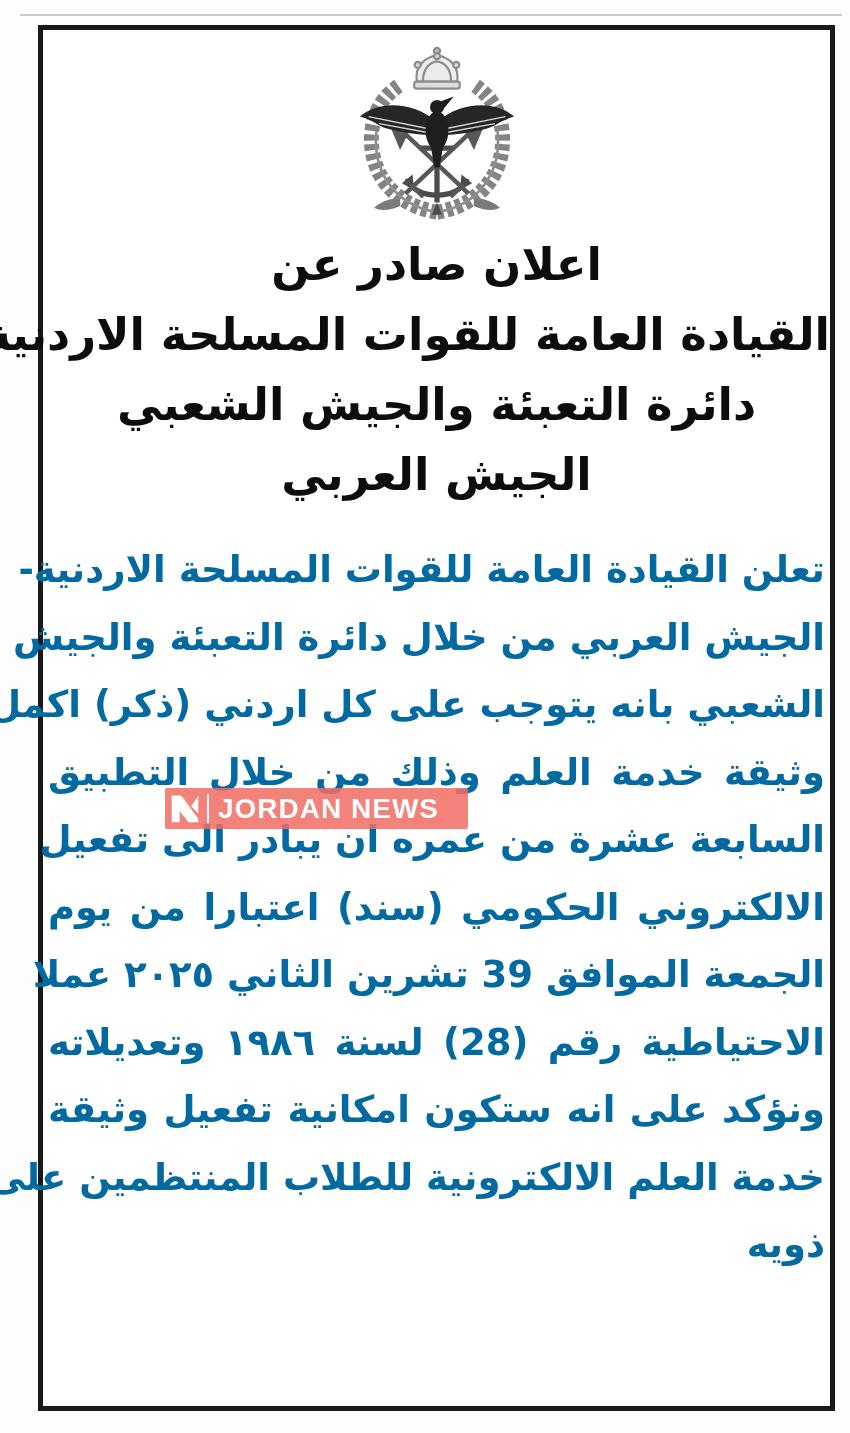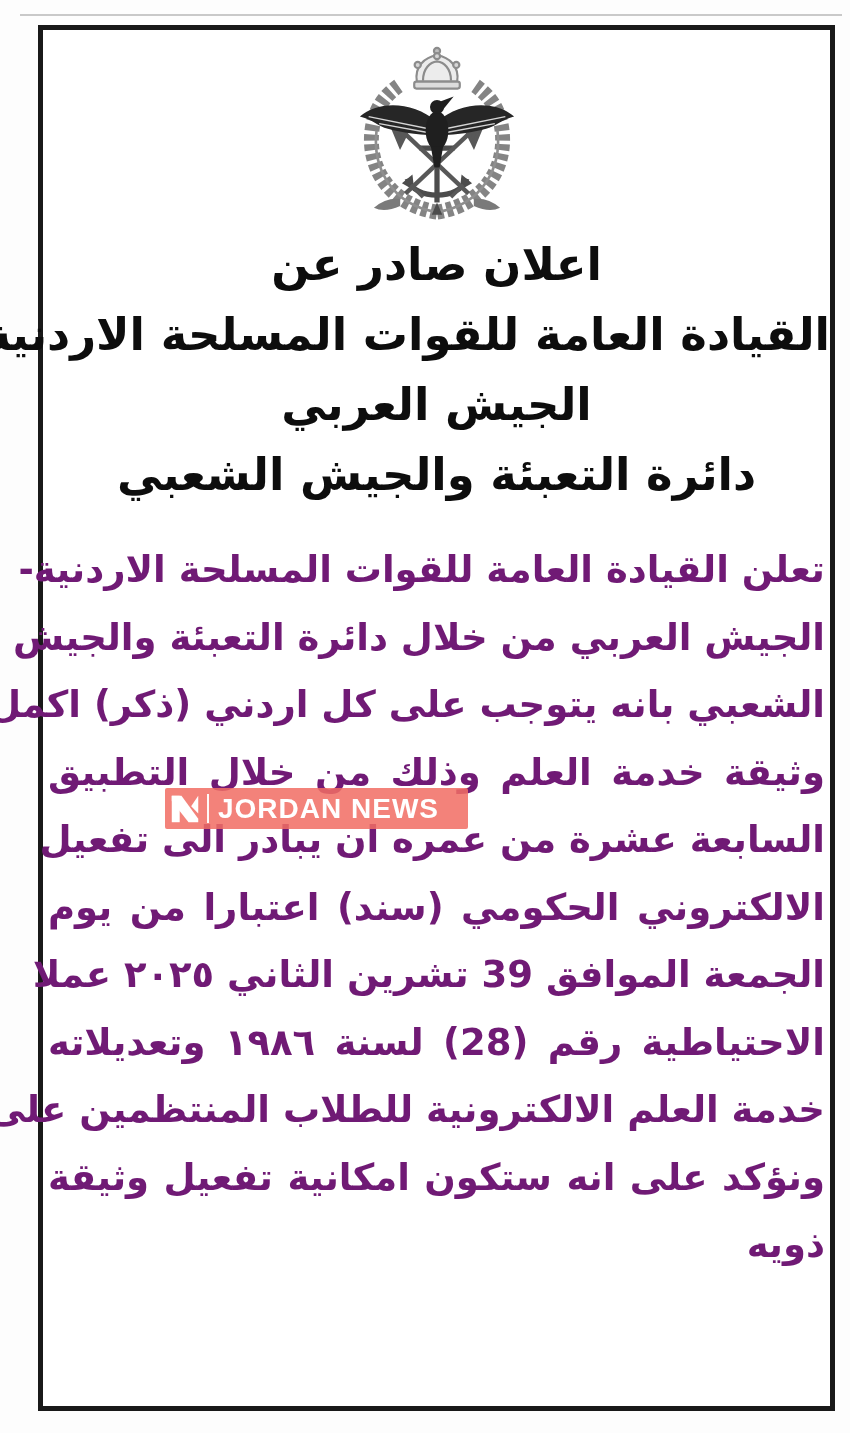--- a/index.html
+++ b/index.html
@@ -27,21 +27,21 @@
     direction:rtl;text-align:center;
     color:#0d0d0d;font-weight:bold;
     font-size:45px;line-height:70px;
     margin-top:6px;
   }
   .title-line{white-space:nowrap;}
   .body{
     direction:rtl;
     margin-top:26px;
     padding:0 5px;
-    color:#701a75;font-weight:bold;
+    color:#0369a1;font-weight:bold;
     font-size:37px;line-height:67.5px;
   }
   .body-line{
     text-align:justify;
     text-align-last:justify;
     white-space:nowrap;
   }
   .body-line.last{
     text-align:right;
     text-align-last:right;
@@ -139,35 +139,35 @@
           <circle cx="100" cy="73" r="8"></circle>
           <polygon points="103,67 119,61 106,77"></polygon>
           <polygon points="93,118 107,118 103,142 97,142"></polygon>
         </g>
       </svg>
     </div>
 
     <div class="titles">
       <div class="title-line">اعلان صادر عن</div>
       <div class="title-line">القيادة العامة للقوات المسلحة الاردنية-</div>
+      <div class="title-line">دائرة التعبئة والجيش الشعبي</div>
       <div class="title-line">الجيش العربي</div>
-      <div class="title-line">دائرة التعبئة والجيش الشعبي</div>
     </div>
 
     <div class="body">
       <div class="body-line">تعلن القيادة العامة للقوات المسلحة الاردنية-</div>
       <div class="body-line">الجيش العربي من خلال دائرة التعبئة والجيش</div>
       <div class="body-line">الشعبي بانه يتوجب على كل اردني (ذكر) اكمل</div>
       <div class="body-line">وثيقة خدمة العلم وذلك من خلال التطبيق</div>
       <div class="body-line">السابعة عشرة من عمره ان يبادر الى تفعيل</div>
       <div class="body-line">الالكتروني الحكومي (سند) اعتبارا من يوم</div>
       <div class="body-line">الجمعة الموافق 39 تشرين الثاني ٢٠٢٥ عملا</div>
       <div class="body-line">الاحتياطية رقم (28) لسنة ١٩٨٦ وتعديلاته</div>
+      <div class="body-line">ونؤكد على انه ستكون امكانية تفعيل وثيقة</div>
       <div class="body-line">خدمة العلم الالكترونية للطلاب المنتظمين على</div>
-      <div class="body-line">ونؤكد على انه ستكون امكانية تفعيل وثيقة</div>
       <div class="body-line last">ذويه</div>
     </div>
 
   </div>
 
   <div class="watermark">
     <span class="wm-logo">
       <svg viewBox="0 0 34 34" width="30" height="30" aria-hidden="true">
         <polygon points="2,2 11,2 11,32 2,32" fill="#ffffff"></polygon>
         <polygon points="2,2 13,2 32,28 32,32 21,32 2,8" fill="#ffffff"></polygon>

